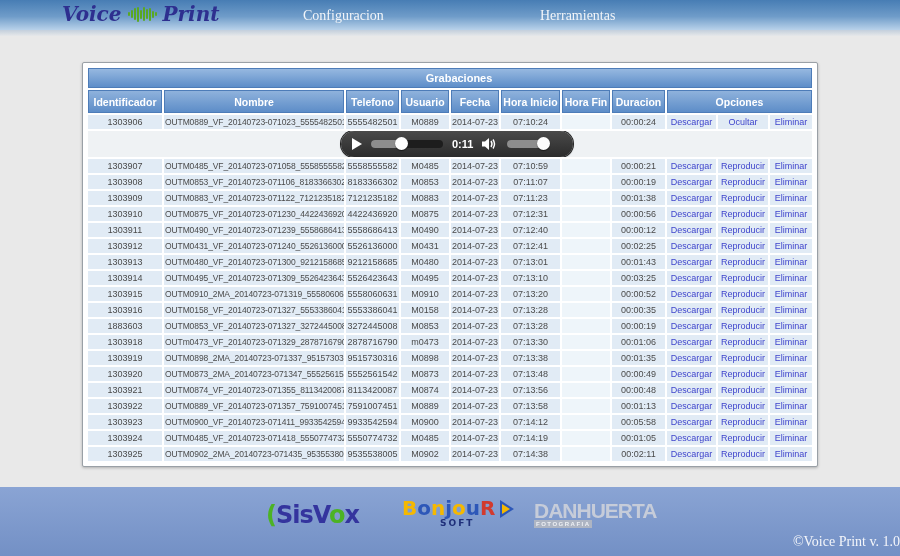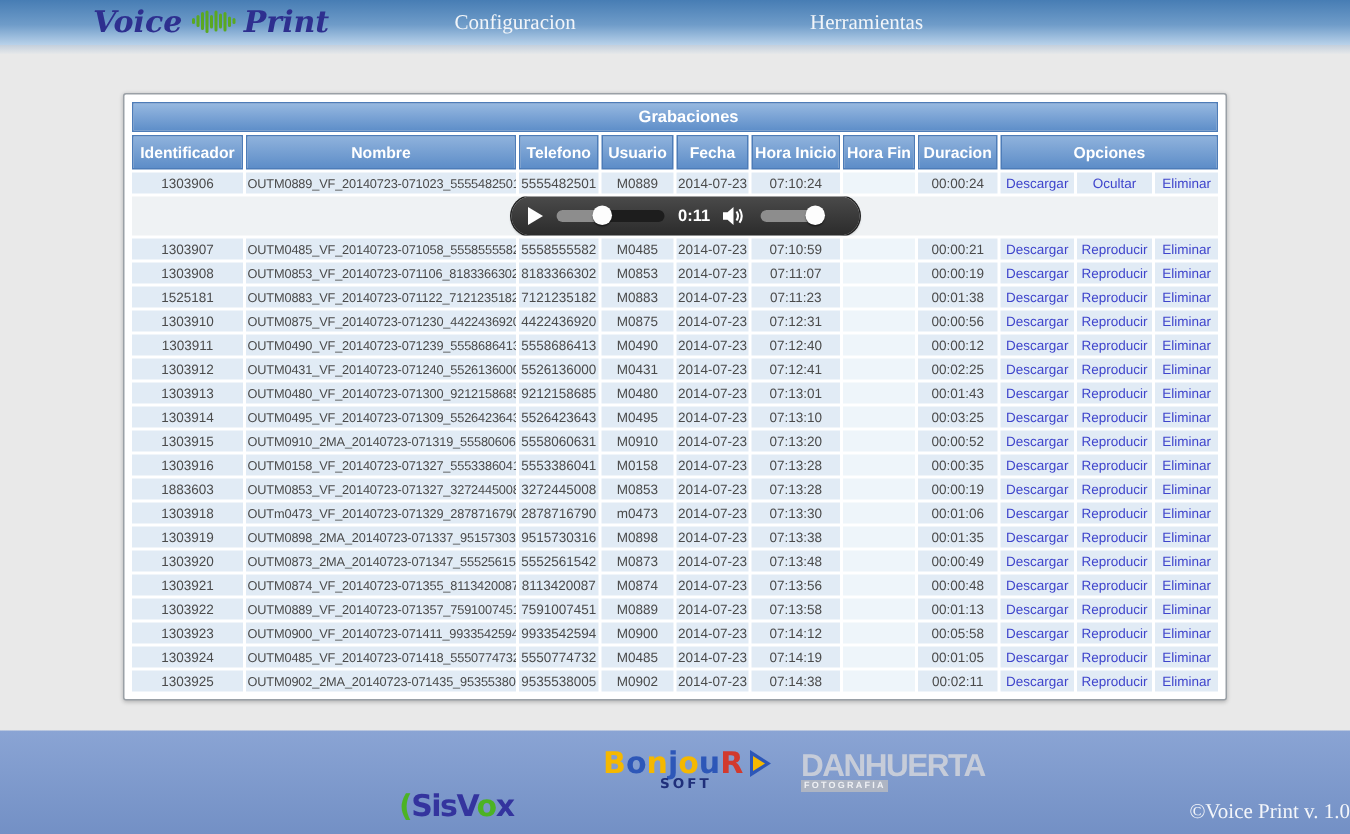--- a/index.html
+++ b/index.html
@@ -44,22 +44,22 @@
   .slider{position:relative;height:8px;border-radius:4px;background:#1d1d1d;cursor:pointer;}
   .slider .fill{position:absolute;left:0;top:0;height:8px;border-radius:4px;background:#8d8d8d;}
   .slider .thumb{position:absolute;top:-3px;width:13px;height:13px;border-radius:50%;
     background:#fdfdfd;box-shadow:0 1px 1px rgba(0,0,0,.5);}
   .progress{width:72px;} .volume{width:42px;}
   .time{color:#fff;font-size:11px;font-weight:bold;}
   .speaker{display:flex;align-items:center;cursor:pointer;}
   
   .footer{position:absolute;top:487px;left:0;width:900px;height:69px;
     background:linear-gradient(180deg,#8aa4d4,#7390c5);}
-  .logo-sisvox{position:absolute;left:266px;top:14px;font-size:20px;font-weight:bold;
-    font-family:"DejaVu Sans",sans-serif;letter-spacing:-1px;margin-top:24px;}
+  .logo-sisvox{position:absolute;left:266px;top:14px;font-size:24px;font-weight:bold;
+    font-family:"DejaVu Sans",sans-serif;letter-spacing:-1px;}
   .logo-bonjour{position:absolute;left:402px;top:12px;font-size:20px;font-weight:bold;
     font-family:"DejaVu Sans",sans-serif;line-height:18px;}
   .bonjour-sub{font-size:9px;font-weight:bold;color:#1f2f7a;letter-spacing:2px;
     margin-left:38px;display:block;margin-top:-4px;}
   .bonjour-glyph{display:inline-block;width:0;height:0;border-left:14px solid #2d57b8;
     border-top:9px solid transparent;border-bottom:9px solid transparent;margin-left:4px;
     vertical-align:-3px;position:relative;}
   .bonjour-glyph:after{content:"";position:absolute;left:-12px;top:-5px;width:0;height:0;
     border-left:8px solid #f5b800;border-top:5px solid transparent;border-bottom:5px solid transparent;}
   .logo-dan{position:absolute;left:534px;top:12px;color:#c6ccd9;font-weight:bold;
@@ -183,21 +183,21 @@
     <td>M0853</td>
     <td>2014-07-23</td>
     <td>07:11:07</td>
     <td class="horafin"></td>
     <td>00:00:19</td>
     <td class="opt"><a>Descargar</a></td>
     <td class="opt"><a>Reproducir</a></td>
     <td class="opt"><a>Eliminar</a></td>
   </tr>
         <tr>
-    <td>1525181</td>
+    <td>1303909</td>
     <td class="nombre">OUTM0883_VF_20140723-071122_7121235182</td>
     <td>7121235182</td>
     <td>M0883</td>
     <td>2014-07-23</td>
     <td>07:11:23</td>
     <td class="horafin"></td>
     <td>00:01:38</td>
     <td class="opt"><a>Descargar</a></td>
     <td class="opt"><a>Reproducir</a></td>
     <td class="opt"><a>Eliminar</a></td>

